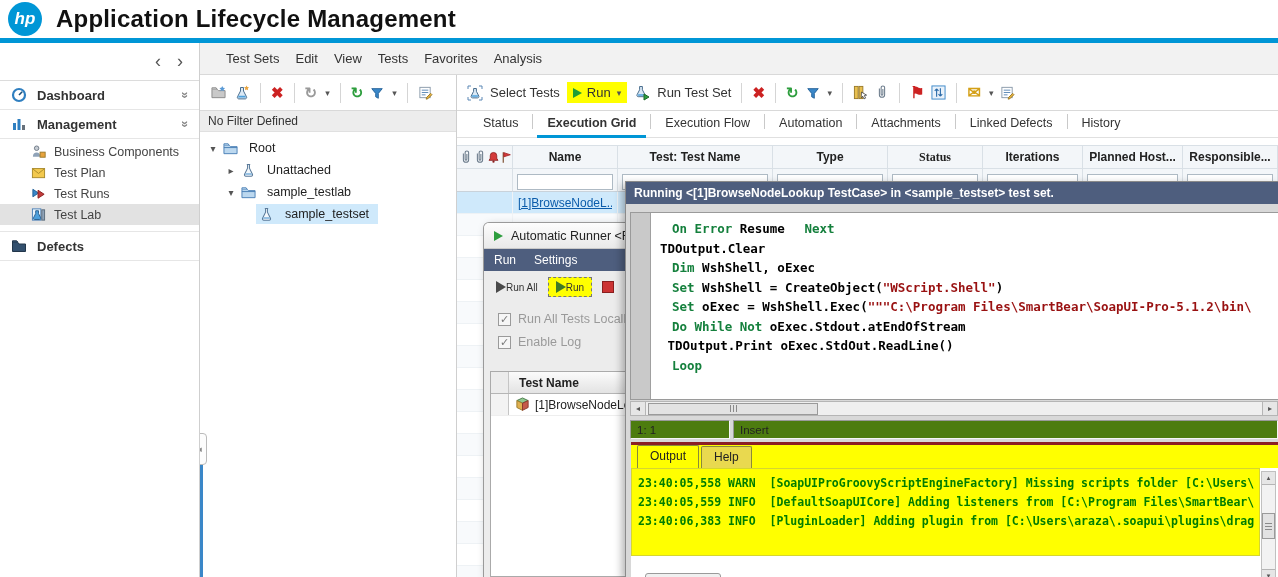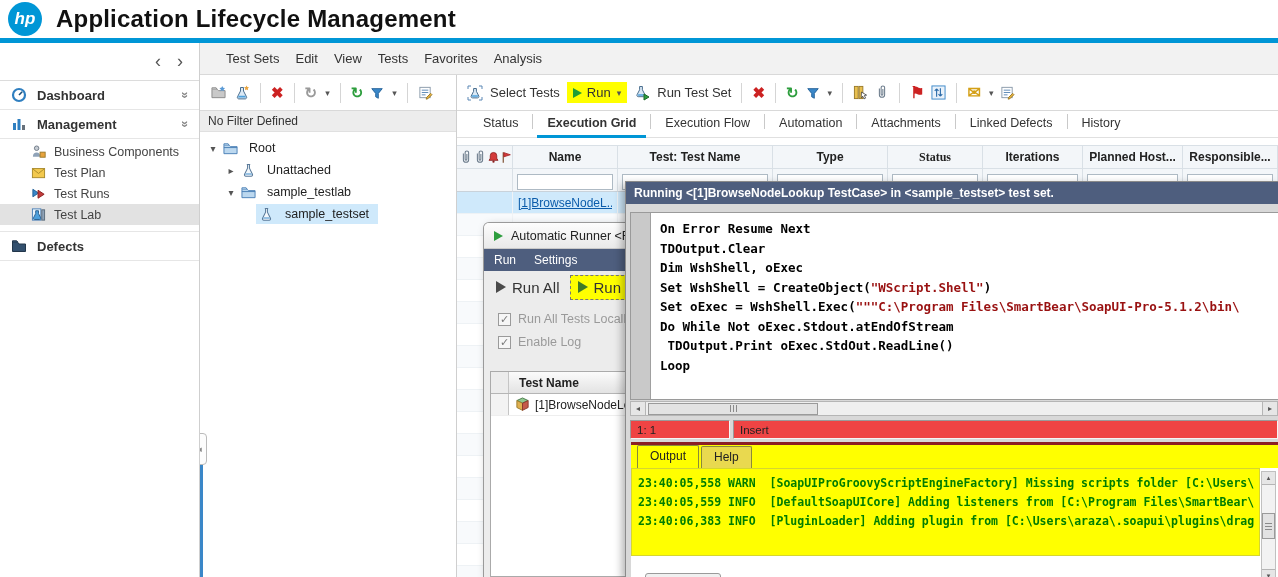--- a/index.html
+++ b/index.html
@@ -96,21 +96,21 @@
   
   .runner { position:absolute; left:283px; top:179px; width:260px; height:355px; z-index:10;
             background:#ececec; border:1px solid #9a9a9a; border-bottom:none; border-radius:6px 6px 0 0;
             box-shadow:3px 3px 8px rgba(0,0,0,0.25); overflow:hidden; }
   .rn-title { height:26px; display:flex; align-items:center; gap:8px; padding-left:10px;
               background:linear-gradient(#fdfdfd,#e9e9e9); border-bottom:1px solid #c9c9c9;
               font-size:12.5px; color:#222; white-space:nowrap; overflow:hidden; }
   .rn-menu { height:22px; background:#4e5e7e; display:flex; align-items:center; gap:18px; padding-left:10px; }
   .rn-menu span { color:#fff; font-size:12px; }
   .rn-toolbar { height:32px; background:#ececec; display:flex; align-items:center; gap:10px; padding-left:12px; }
-  .rn-btn { display:flex; align-items:center; gap:6px; font-size:15px; color:#333; }
+  .rn-btn { display:flex; align-items:center; font-size:10px; color:#333; }
   .tri { width:0; height:0; border-left:10px solid #4a4a4a; border-top:6px solid transparent; border-bottom:6px solid transparent; }
   .rn-run { background:#ffff00; border:1px dashed #777; padding:3px 7px; }
   .rn-run .tri { border-left-color:#3f7a28; }
   .stopsq { width:12px; height:12px; background:#cc3333; border:1px solid #8a1f1f; }
   .cbrow { display:flex; align-items:center; gap:7px; margin:9px 0 0 14px; }
   .cbox { width:13px; height:13px; background:#f6f6f6; border:1px solid #9a9a9a; color:#7a7a7a;
           font-size:11px; line-height:11px; text-align:center; }
   .cbl { font-size:12.5px; color:#9a9a9a; }
   .rn-table { position:absolute; left:6px; right:0; top:148px; bottom:0; background:#fff; border:1px solid #aaa; border-right:none; }
   .rn-th { height:22px; display:flex; background:linear-gradient(#fbfbfb,#e3e3e3); border-bottom:1px solid #b5b5b5; }
@@ -124,31 +124,31 @@
   .rundlg { position:absolute; left:425px; top:138px; width:653px; height:396px; z-index:20;
             background:#d8d8d8; border:1px solid #8a8a8a; border-right:none; border-bottom:none;
             box-shadow:-3px 3px 8px rgba(0,0,0,0.3); overflow:hidden; }
   .rd-title { height:22px; background:#4e5e7e; color:#fff; font-size:12px; font-weight:bold;
               display:flex; align-items:center; padding-left:8px; white-space:nowrap; overflow:hidden; }
   .codearea { position:absolute; left:4px; right:0; top:30px; height:188px; background:#fff;
               border:1px solid #9a9a9a; border-right:none; overflow:hidden; display:flex; }
   .gutter { width:20px; background:#c9c9c9; border-right:1px solid #a0a0a0; flex:none; }
   .code { padding:6px 0 0 9px; font-family:"DejaVu Sans Mono", monospace; font-size:12.5px;
           font-weight:600; line-height:19.5px; white-space:pre; color:#000; }
-  .c-k { color:#000000; } .c-s { color:#991111; } .c-p { color:#000; }
+  .c-k { color:#15803d;margin-left:12px; } .c-s { color:#991111; } .c-p { color:#000; }
   .hscroll { position:absolute; left:4px; right:0; top:219px; height:15px; background:#efefef;
              border:1px solid #b5b5b5; display:flex; align-items:center; }
   .sbtn { width:15px; height:13px; background:#e6e6e6; border-right:1px solid #b5b5b5;
           display:flex; align-items:center; justify-content:center; font-size:8px; color:#555; flex:none; }
   .sbtn.right { border-left:1px solid #b5b5b5; border-right:none; margin-left:auto; }
   .hthumb { width:170px; height:12px; background:#e2e2e2; border:1px solid #9a9a9a; margin-left:2px;
             display:flex; align-items:center; justify-content:center; gap:2px; }
   .grip { width:1px; height:7px; background:#8a8a8a; }
   .statusbar { position:absolute; left:4px; right:0; top:238px; height:19px; display:flex; gap:3px; }
-  .scell { border:1px solid; border-color:#9a9a9a #f5f5f5 #f5f5f5 #9a9a9a; background:#ef4444;
+  .scell { border:1px solid; border-color:#9a9a9a #f5f5f5 #f5f5f5 #9a9a9a; background:#4d7c0f;
            font-size:11.5px; color:#222; display:flex; align-items:center; padding-left:6px; }
   .scell.pos { width:100px; flex:none; } .scell.mode { flex:1; }
   .outpanel { position:absolute; left:5px; right:0; top:260px; bottom:0; background:#fff;
               border-top:3px solid #8b1f24; }
   .out-tabs { height:23px; background:#ffff00; display:flex; align-items:flex-end; padding-left:6px; gap:2px; }
   .otab { font-size:12px; color:#222; border:1px solid #8a8a3a; border-bottom:none; padding:3px 12px 4px 12px;
           background:#e9d94f; border-radius:2px 2px 0 0; }
   .otab.active { background:#ffff00; font-weight:normal; padding-bottom:5px; }
   .out-log { position:absolute; left:0; right:18px; top:23px; height:88px; background:#ffff00;
              border:1px solid #d6d630; overflow:hidden; }

